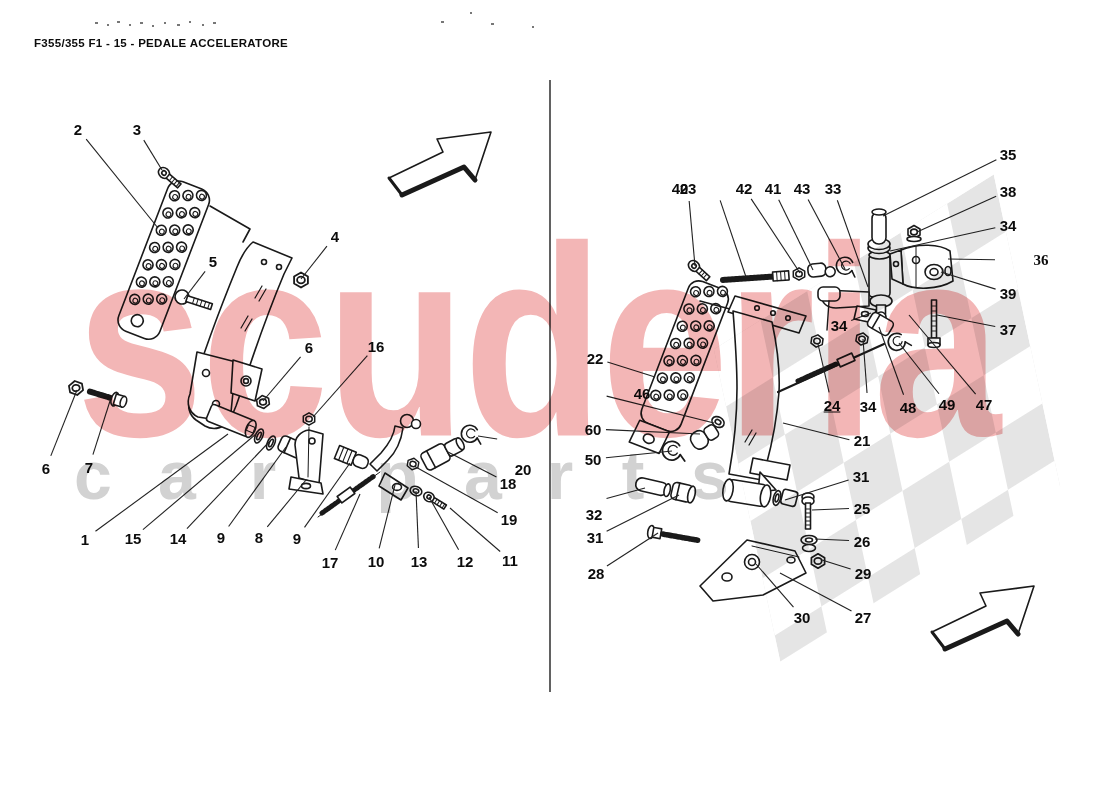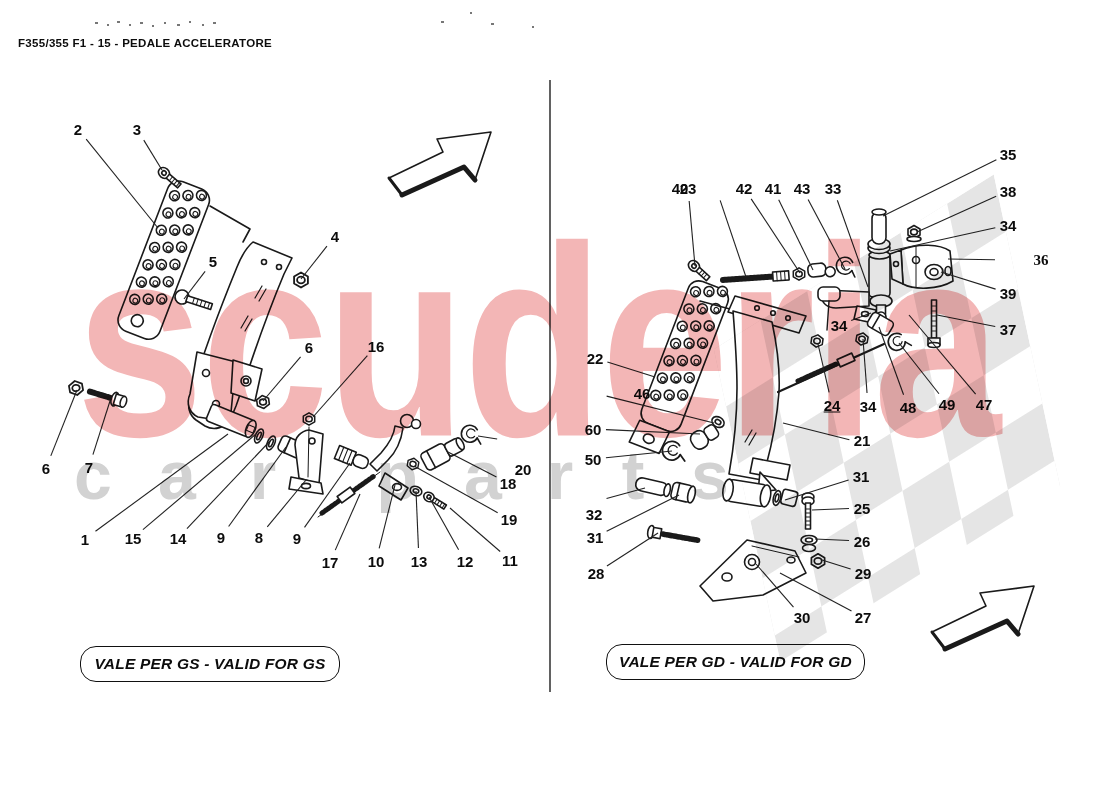--- a/index.html
+++ b/index.html
@@ -1,19 +1,19 @@
 <!DOCTYPE html>
 <html><head>
 <meta charset="utf-8">
 <style>
   html,body{margin:0;padding:0;background:#fff;}
   #page{position:relative;width:1100px;height:800px;background:#fff;overflow:hidden;
         font-family:"Liberation Sans",sans-serif;}
   #art{position:absolute;left:0;top:0;z-index:1;}
-  #page-title{position:absolute;left:18px;top:37px;font-size:11.5px;font-weight:bold;
+  #page-title{position:absolute;left:34px;top:37px;font-size:11.5px;font-weight:bold;
         color:#0c0c0c;letter-spacing:.3px;z-index:2;text-align:center;}
   #callouts{position:absolute;left:0;top:0;width:1100px;height:800px;z-index:2;}
   .callout{position:absolute;transform:translate(-50%,-50%);font-size:15px;font-weight:bold;
         color:#0c0c0c;white-space:nowrap;}
   .cap{position:absolute;border:1.7px solid #111;border-radius:16px;display:flex;
         align-items:center;justify-content:center;font-style:italic;font-weight:bold;
         font-size:15.5px;color:#0c0c0c;letter-spacing:.2px;z-index:2;background:transparent;}
   #cap-left{left:80px;top:646px;width:258px;height:34px;}
   #cap-right{left:606px;top:644px;width:257px;height:34px;}
   
@@ -537,22 +537,20 @@
       <span class="callout" style="left: 863px; top: 573px;">29</span>
       <span class="callout" style="left: 802px; top: 617px;">30</span>
       <span class="callout" style="left: 863px; top: 617px;">27</span>
       <span class="callout" style="left: 832px; top: 405px; text-decoration: underline;">24</span>
       <span class="callout" style="left: 868px; top: 406px;">34</span>
       <span class="callout" style="left: 908px; top: 407px;">48</span>
       <span class="callout" style="left: 947px; top: 404px;">49</span>
       <span class="callout" style="left: 984px; top: 404px;">47</span>
     </div>
 
-  <div class="cap" id="cap-left">VALE PER GS - VALID FOR GS</div>
-  <div class="cap" id="cap-right">VALE PER GD - VALID FOR GD</div>
 
   <div class="wm" id="wm-checker-wrap">
     <div id="wm-checker"></div>
   </div>
   <div class="wm" id="wm-brand">scuderia</div>
   <div class="wm" id="wm-sub">
       <span class="wm-letter" style="left: 93px; top: 441px;">c</span>
       <span class="wm-letter" style="left: 177px; top: 441px;">a</span>
       <span class="wm-letter" style="left: 263px; top: 441px;">r</span>
       <span class="wm-letter" style="left: 397px; top: 441px;">p</span>

